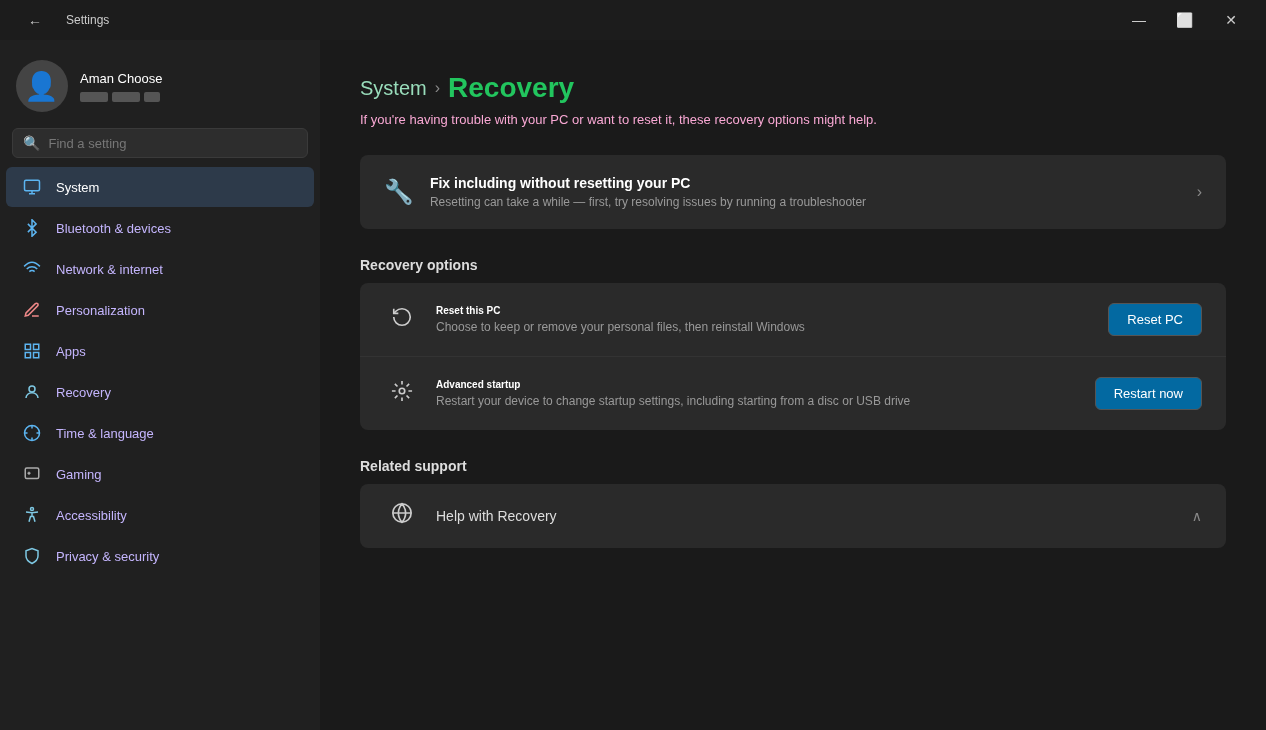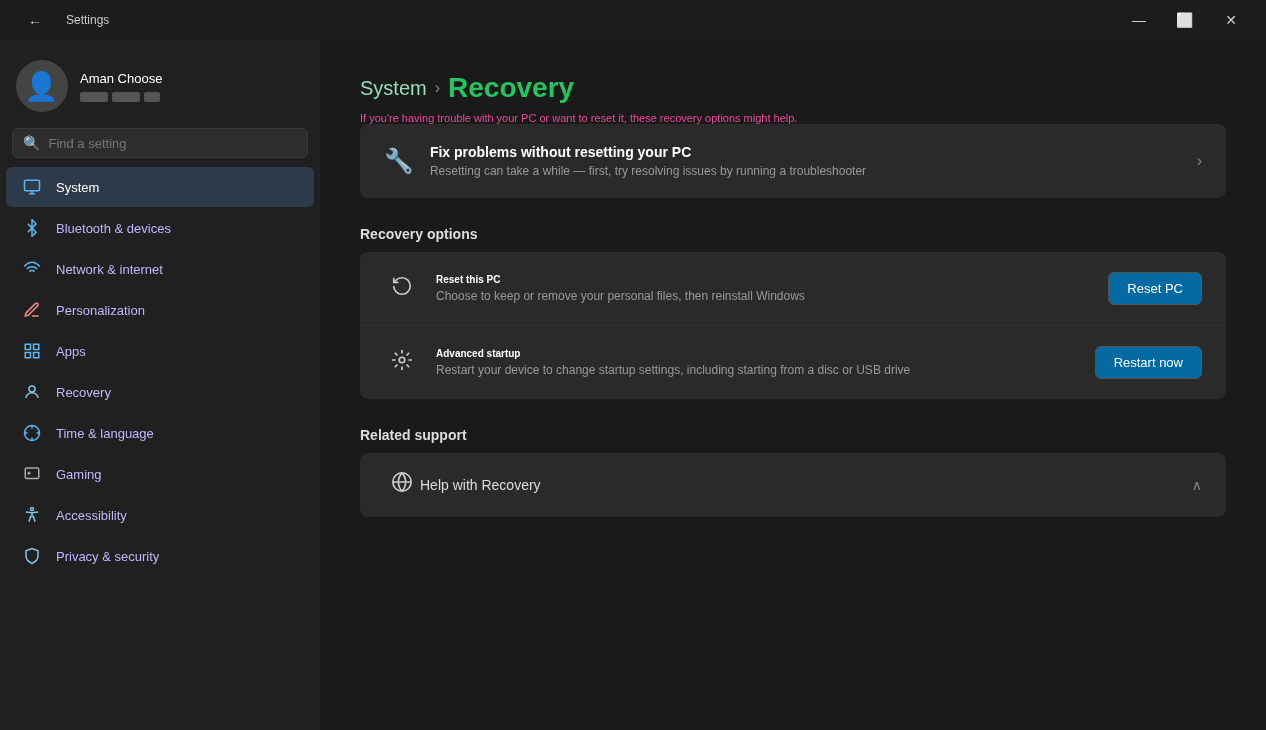--- a/index.html
+++ b/index.html
@@ -186,22 +186,23 @@
       font-size: 16px;
       color: #888;
     }
     .breadcrumb-current {
       font-size: 28px;
       font-weight: 700;
       color: #22c55e;
     }
 
     .page-desc {
-      font-size: 11px;
-      color: #ec4899;
+      font-size: 13px;
+      color: #f9a8d4;
+      margin-bottom: 28px;
       max-width: 760px;
     }
 
     
     .fix-card {
       background: #2a2a2a;
       border-radius: 8px;
       display: flex;
       align-items: center;
       padding: 20px 24px;
@@ -291,20 +292,21 @@
     }
     .support-group {
       background: #2a2a2a;
       border-radius: 8px;
       overflow: hidden;
     }
     .support-row {
       display: flex;
       align-items: center;
       padding: 18px 24px;
+      gap: 16px;
       cursor: pointer;
     }
     .support-icon {
       font-size: 22px;
       color: #ccc;
       flex-shrink: 0;
       width: 36px;
       text-align: center;
     }
     .support-label {
@@ -462,21 +464,21 @@
       <span class="breadcrumb-system">System</span>
       <span class="breadcrumb-arrow">›</span>
       <span class="breadcrumb-current">Recovery</span>
     </div>
 
     <p class="page-desc">If you're having trouble with your PC or want to reset it, these recovery options might help.</p>
 
     <div class="fix-card">
       <div class="fix-card-icon">🔧</div>
       <div class="fix-card-text">
-        <div class="fix-card-title">Fix problems without resetting your PC</div>
+        <div class="fix-card-title">Fix including without resetting your PC</div>
         <div class="fix-card-desc">Resetting can take a while — first, try resolving issues by running a troubleshooter</div>
       </div>
       <span class="fix-card-chevron">›</span>
     </div>
 
     <div class="section-title">Recovery options</div>
     <div class="options-group" id="recovery-options">
         <div class="option-row">
     <div class="option-icon"><svg width="22" height="22" viewBox="0 0 24 24" fill="none" stroke="#ccc" stroke-width="1.8">
               <path d="M3 12a9 9 0 1 0 9-9 9.75 9.75 0 0 0-6.74 2.74L3 8"></path>

